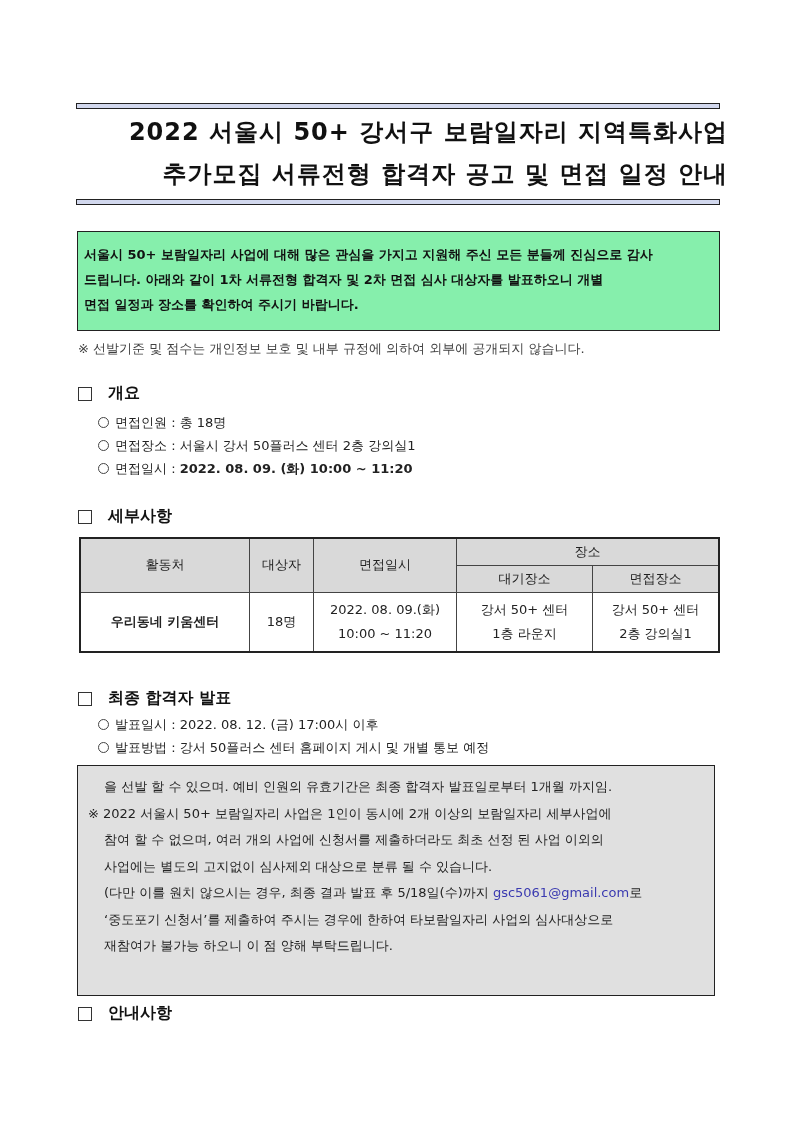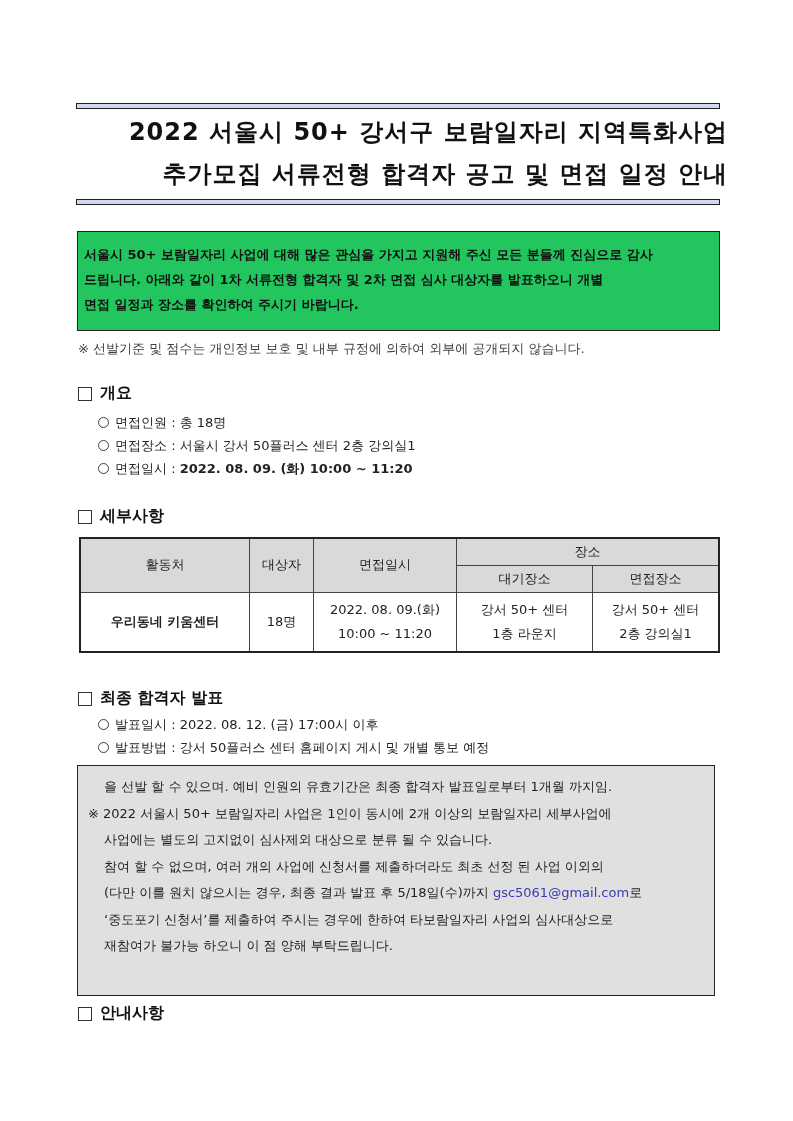--- a/index.html
+++ b/index.html
@@ -3,25 +3,25 @@
 <meta charset="utf-8">
 <style>
   html, body { margin: 0; padding: 0; background: #ffffff; }
   body { width: 793px; height: 1121px; position: relative; overflow: hidden;
          font-family: "DejaVu Sans", "Liberation Sans", sans-serif; color: #111; }
   .title-bar { position: absolute; left: 76px; width: 644px; height: 6px;
                background: #d2d8ee; border: 1.5px solid #222; box-sizing: border-box; }
   .title-line { position: absolute; left: 84px; width: 644px; text-align: right;
                 font-size: 24px; font-weight: bold; letter-spacing: 1px; color: #111; }
   .intro-box { position: absolute; left: 77px; top: 231px; width: 643px; height: 100px;
-               background: #22c55e; border: 1.5px solid #222; box-sizing: border-box;
+               background: #86efac; border: 1.5px solid #222; box-sizing: border-box;
                padding: 10px 6px; font-size: 13px; font-weight: bold; line-height: 25px; }
   .note { position: absolute; left: 78px; font-size: 13px; color: #404040; }
   .section-head { position: absolute; left: 78px; font-size: 16px; font-weight: bold;
-                  display: flex; align-items: center; gap: 8px; }
+                  display: flex; align-items: center; gap: 16px; }
   .section-head .box { width: 12px; height: 12px; border: 1px solid #333; display: inline-block; background: #fff; }
   .bullet { position: absolute; left: 98px; font-size: 13px; color: #222; display: flex; gap: 6px; }
   .bullet .circ { width: 9px; height: 9px; border: 1px solid #444; border-radius: 50%; display: inline-block; margin-top: 3px; }
   table.detail { position: absolute; left: 79px; top: 537px; width: 641px; border-collapse: collapse;
                  font-size: 13px; color: #222; }
   table.detail td, table.detail th { border: 1px solid #444; text-align: center; font-weight: normal; }
   table.detail { border: 2px solid #222; }
   table.detail th { background: #d9d9d9; }
   .notice-box { position: absolute; left: 77px; top: 765px; width: 638px; height: 231px;
                 background: #e0e0e0; border: 1.5px solid #222; box-sizing: border-box;
@@ -107,22 +107,22 @@
   <span><span>발표일시</span><span> : </span><span>2022. 08. 12. (금) 17:00시 이후</span></span>
 </div>
 <div class="bullet" style="top:739px;">
   <span class="circ"></span>
   <span><span>발표방법</span><span> : </span><span>강서 50플러스 센터 홈페이지 게시 및 개별 통보 예정</span></span>
 </div>
 
 <div class="notice-box">
   <div class="indent" style="white-space:nowrap;">을 선발 할 수 있으며. 예비 인원의 유효기간은 최종 합격자 발표일로부터 1개월 까지임.</div>
   <div style="white-space:nowrap;">※ 2022 서울시 50+ 보람일자리 사업은 1인이 동시에 2개 이상의 보람일자리 세부사업에</div>
+  <div class="indent" style="white-space:nowrap;">참여 할 수 없으며, 여러 개의 사업에 신청서를 제출하더라도 최초 선정 된 사업 이외의</div>
   <div class="indent" style="white-space:nowrap;">사업에는 별도의 고지없이 심사제외 대상으로 분류 될 수 있습니다.</div>
-  <div class="indent" style="white-space:nowrap;">참여 할 수 없으며, 여러 개의 사업에 신청서를 제출하더라도 최초 선정 된 사업 이외의</div>
   <div class="indent" style="white-space:nowrap;">
     <span>(다만 이를 원치 않으시는 경우, 최종 결과 발표 후 5/18일(수)까지 </span><span class="email">gsc5061@gmail.com</span><span>로</span>
   </div>
   <div class="indent" style="white-space:nowrap;">‘중도포기 신청서’를 제출하여 주시는 경우에 한하여 타보람일자리 사업의 심사대상으로</div>
   <div class="indent" style="white-space:nowrap;">재참여가 불가능 하오니 이 점 양해 부탁드립니다.</div>
 </div>
 
 <div class="section-head" style="top:1003px;">
   <span class="box"></span>
   <span>안내사항</span>

